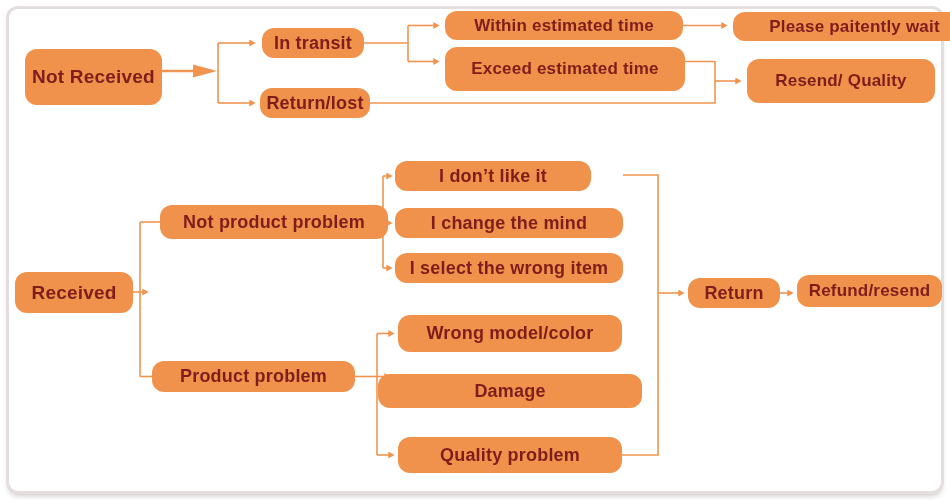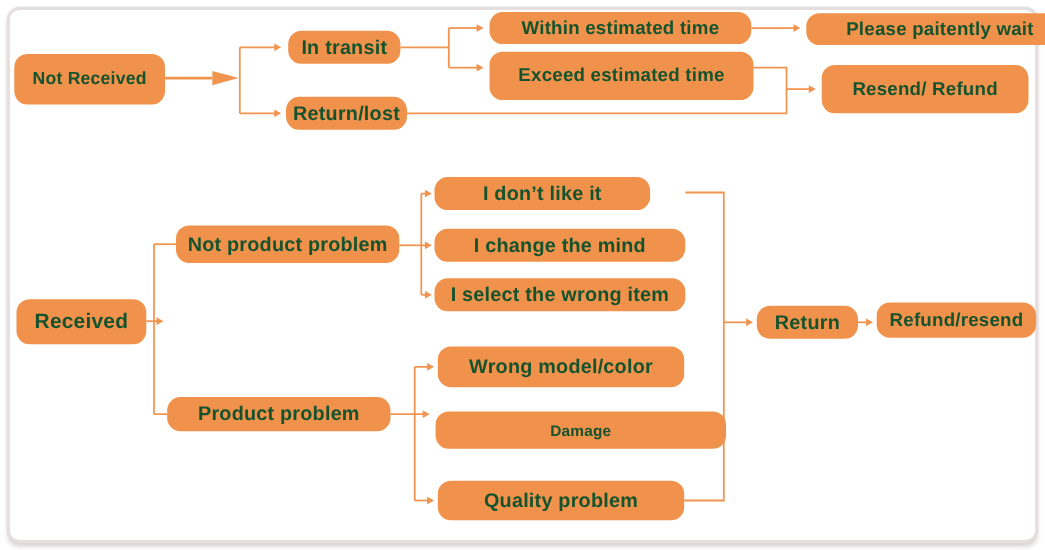--- a/index.html
+++ b/index.html
@@ -42,21 +42,21 @@
     stroke-width: 2.6;
   }
   svg.connectors polygon {
     fill: #F0944F;
     stroke: none;
   }
   .node {
     position: absolute;
     box-sizing: border-box;
     background: #F0924B;
-    color: #14532d;
+    color: #7f1d1d;
     font-weight: 700;
     border-radius: 12px;
     display: flex;
     align-items: center;
     justify-content: center;
     text-align: center;
     white-space: nowrap;
     letter-spacing: 0.2px;
   }
 </style>
@@ -117,35 +117,35 @@
       <path d="M377 455 H389" marker-end="url(#ah)"></path>
     </g>
 
     <g>
       <path d="M623 175 H658 V455 H622"></path>
       <path d="M658 293 H679" marker-end="url(#ah)"></path>
       <path d="M768 293 H788" marker-end="url(#ah)"></path>
     </g>
   </svg>
 
-  <div class="node" style="left:13px;top:49px;width:137px;height:46px;font-size:16px">Not Received</div>
+  <div class="node" style="left:25px;top:49px;width:137px;height:56px;font-size:19px">Not Received</div>
   <div class="node" style="left:262px;top:28px;width:102px;height:30px;font-size:18px">In transit</div>
   <div class="node" style="left:260px;top:88px;width:110px;height:30px;font-size:18px">Return/lost</div>
   <div class="node" style="left:445px;top:11px;width:238px;height:29px;font-size:17px">Within estimated time</div>
   <div class="node" style="left:445px;top:47px;width:240px;height:44px;font-size:17px">Exceed estimated time</div>
   <div class="node" style="left:733px;top:12px;width:243px;height:29px;font-size:17px">Please paitently wait</div>
-  <div class="node" style="left:747px;top:59px;width:188px;height:44px;font-size:17px">Resend/ Refund</div>
+  <div class="node" style="left:747px;top:59px;width:188px;height:44px;font-size:17px">Resend/ Quality</div>
 
   <div class="node" style="left:15px;top:272px;width:118px;height:41px;font-size:19px">Received</div>
-  <div class="node" style="left:160px;top:205px;width:203px;height:34px;font-size:18px">Not product problem</div>
+  <div class="node" style="left:160px;top:205px;width:228px;height:34px;font-size:18px">Not product problem</div>
   <div class="node" style="left:152px;top:361px;width:203px;height:31px;font-size:18px">Product problem</div>
 
   <div class="node" style="left:395px;top:161px;width:196px;height:30px;font-size:18px">I don’t like it</div>
   <div class="node" style="left:395px;top:208px;width:228px;height:30px;font-size:18px">I change the mind</div>
   <div class="node" style="left:395px;top:253px;width:228px;height:30px;font-size:18px">I select the wrong item</div>
 
   <div class="node" style="left:398px;top:315px;width:224px;height:37px;font-size:18px">Wrong model/color</div>
-  <div class="node" style="left:396px;top:374px;width:264px;height:34px;font-size:14px">Damage</div>
+  <div class="node" style="left:378px;top:374px;width:264px;height:34px;font-size:18px">Damage</div>
   <div class="node" style="left:398px;top:437px;width:224px;height:36px;font-size:18px">Quality problem</div>
 
   <div class="node" style="left:688px;top:278px;width:92px;height:30px;font-size:18px">Return</div>
   <div class="node" style="left:797px;top:275px;width:145px;height:32px;font-size:17px">Refund/resend</div>
 </div>
 
 </body></html>

